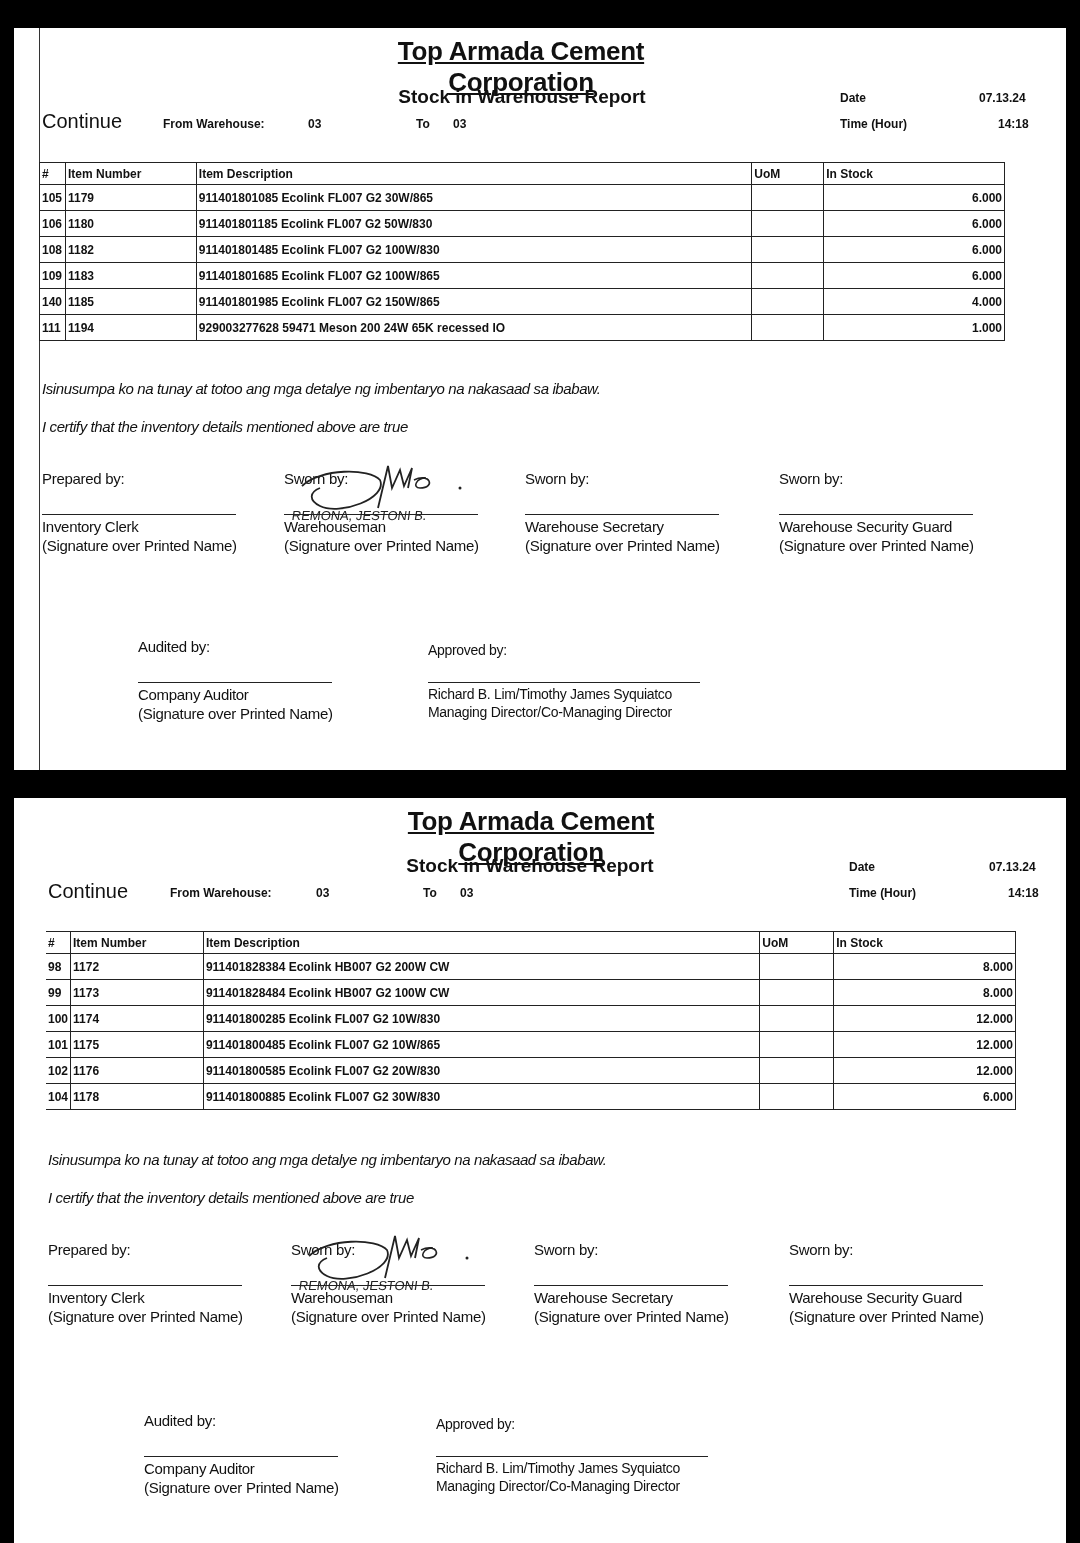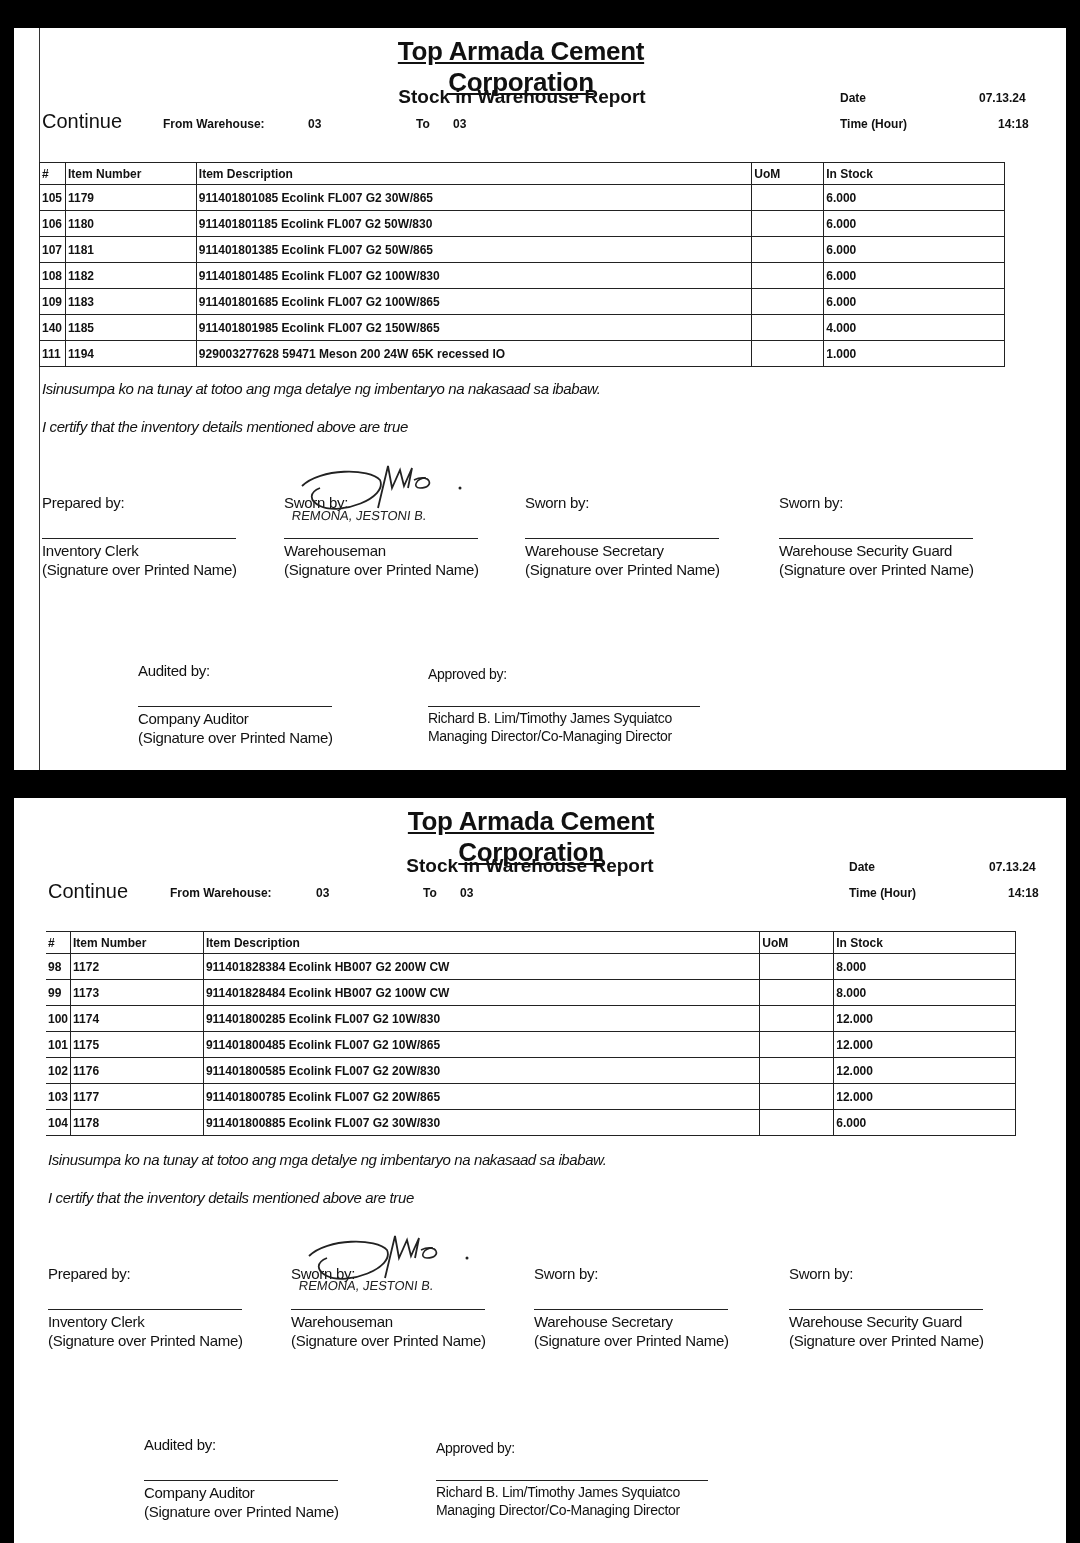--- a/index.html
+++ b/index.html
@@ -13,25 +13,25 @@
 
   .company { position: absolute; left: 0; right: 0; text-align: center; font-weight: bold; font-size: 26px; text-decoration: underline; letter-spacing: -0.3px; }
   .report-title { position: absolute; text-align: center; font-weight: bold; font-size: 19px; }
   .continue { position: absolute; font-size: 20px; }
   .small-bold { position: absolute; font-size: 12px; font-weight: bold; }
   .meta-val { position: absolute; font-size: 12px; font-weight: bold; margin-left: 29px; }
 
   table.stock { position: absolute; border-collapse: collapse; font-size: 12px; font-weight: bold; }
   table.stock th, table.stock td { border: 1.5px solid #222; padding: 0 2px; height: 26px; text-align: left; vertical-align: middle; white-space: nowrap; overflow: hidden; }
   table.stock th { height: 22px; font-weight: bold; }
-  table.stock td.num { }
+  table.stock td.num { text-align: right; }
 
   .para { position: absolute; font-size: 15px; letter-spacing: -0.4px; font-style: italic; }
   .sig-block { position: absolute; font-size: 15px; letter-spacing: -0.3px; }
-  .sig-block .lbl { display: block; height: 44px; margin-top: 24px; }
+  .sig-block .lbl { display: block; height: 44px; }
   .sig-block .line { display: block; border-top: 1.5px solid #222; width: 194px; margin-bottom: 2px; }
   .sig-block .role, .sig-block .sub { display: block; line-height: 19px; }
 
   .signature { position: absolute; pointer-events: none; }
 </style>
 </head>
 <body>
 
 <div class="page" id="page1">
   <div class="vline"></div>
@@ -76,27 +76,20 @@
           <td class="num">6.000</td>
         </tr>
       <tr>
           <td>106</td>
           <td>1180</td>
           <td>911401801185 Ecolink FL007 G2 50W/830</td>
           <td></td>
           <td class="num">6.000</td>
         </tr>
       <tr>
-          <td>107</td>
-          <td>1181</td>
-          <td>911401801385 Ecolink FL007 G2 50W/865</td>
-          <td></td>
-          <td class="num">6.000</td>
-        </tr>
-      <tr>
           <td>108</td>
           <td>1182</td>
           <td>911401801485 Ecolink FL007 G2 100W/830</td>
           <td></td>
           <td class="num">6.000</td>
         </tr>
       <tr>
           <td>109</td>
           <td>1183</td>
           <td>911401801685 Ecolink FL007 G2 100W/865</td>
@@ -232,27 +225,20 @@
           <td class="num">12.000</td>
         </tr>
       <tr>
           <td style="border-left:none;">102</td>
           <td>1176</td>
           <td>911401800585 Ecolink FL007 G2 20W/830</td>
           <td></td>
           <td class="num">12.000</td>
         </tr>
       <tr>
-          <td style="border-left:none;">103</td>
-          <td>1177</td>
-          <td>911401800785 Ecolink FL007 G2 20W/865</td>
-          <td></td>
-          <td class="num">12.000</td>
-        </tr>
-      <tr>
           <td style="border-left:none;">104</td>
           <td>1178</td>
           <td>911401800885 Ecolink FL007 G2 30W/830</td>
           <td></td>
           <td class="num">6.000</td>
         </tr>
     </tbody>
   </table>
 
   <div class="para" style="left:34px; top:353px;">Isinusumpa ko na tunay at totoo ang mga detalye ng imbentaryo na nakasaad sa ibabaw.</div>

